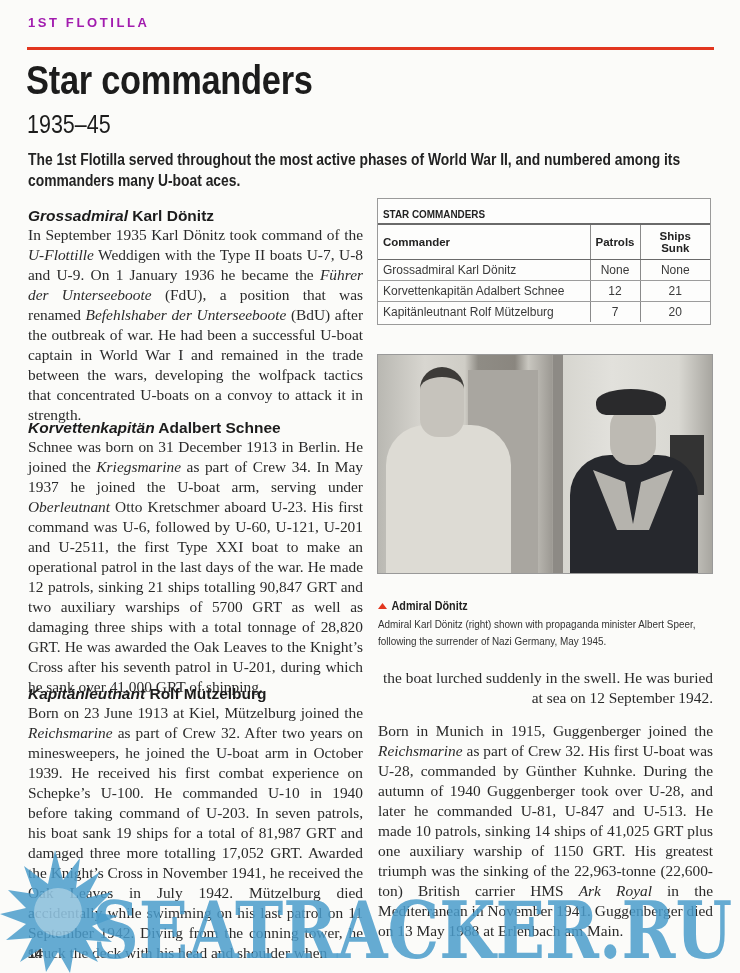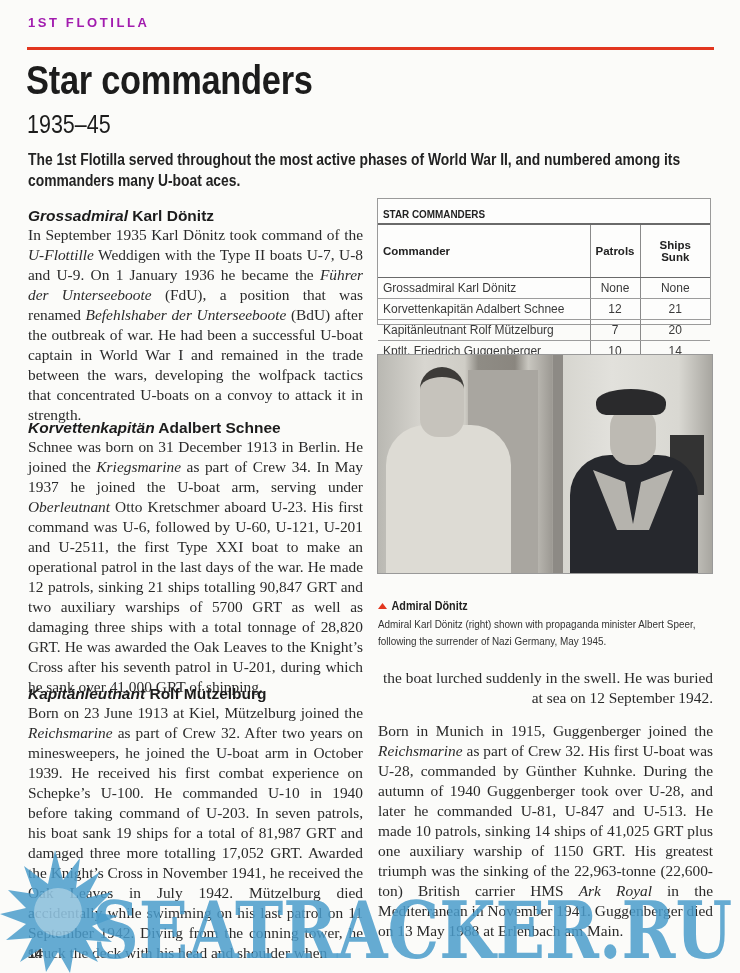--- a/index.html
+++ b/index.html
@@ -57,21 +57,21 @@
     font-family: "Liberation Sans", sans-serif; font-weight: bold;
     font-size: 11px; color: #222; transform: scaleX(0.9); transform-origin: left top;
   }
   table.cmd {
     position: absolute; left: 0; top: 24px; width: 332px;
     border-collapse: collapse;
     font-family: "Liberation Sans", sans-serif; font-size: 12px; color: #3a3a3a;
   }
   table.cmd th {
     font-weight: bold; color: #222; font-size: 11.5px; text-align: left;
-    height: 19px; padding: 14px 5px; border-top: 2px solid #6a6a6a; border-bottom: 1.5px solid #6a6a6a;
+    height: 19px; padding: 5px 5px; border-top: 2px solid #6a6a6a; border-bottom: 1.5px solid #6a6a6a;
   }
   table.cmd th.num, table.cmd td.num { text-align: center; border-left: 1px solid #8a8a8a; margin-left: 40px; }
   table.cmd td {
     height: 20px; padding: 0 5px; border-bottom: 1px solid #9c9c9c; white-space: nowrap;
   }
   table.cmd tr:last-child td { border-bottom: none; }
   table.cmd col.c1 { width: 212px; }
   table.cmd col.c2 { width: 48px; }
 
   
@@ -168,25 +168,20 @@
       </tr>
       <tr>
         <td>Korvettenkapitän Adalbert Schnee</td>
         <td class="num">12</td>
         <td class="num">21</td>
       </tr>
       <tr>
         <td>Kapitänleutnant Rolf Mützelburg</td>
         <td class="num">7</td>
         <td class="num">20</td>
-      </tr>
-      <tr>
-        <td>Kptlt. Friedrich Guggenberger</td>
-        <td class="num">10</td>
-        <td class="num">14</td>
       </tr>
     </tbody>
   </table>
 </div>
 
 <div class="abs photo">
   <div class="door"></div>
   <div class="pipe"></div>
   <div class="window"></div>
   <div class="coat-l"></div>

